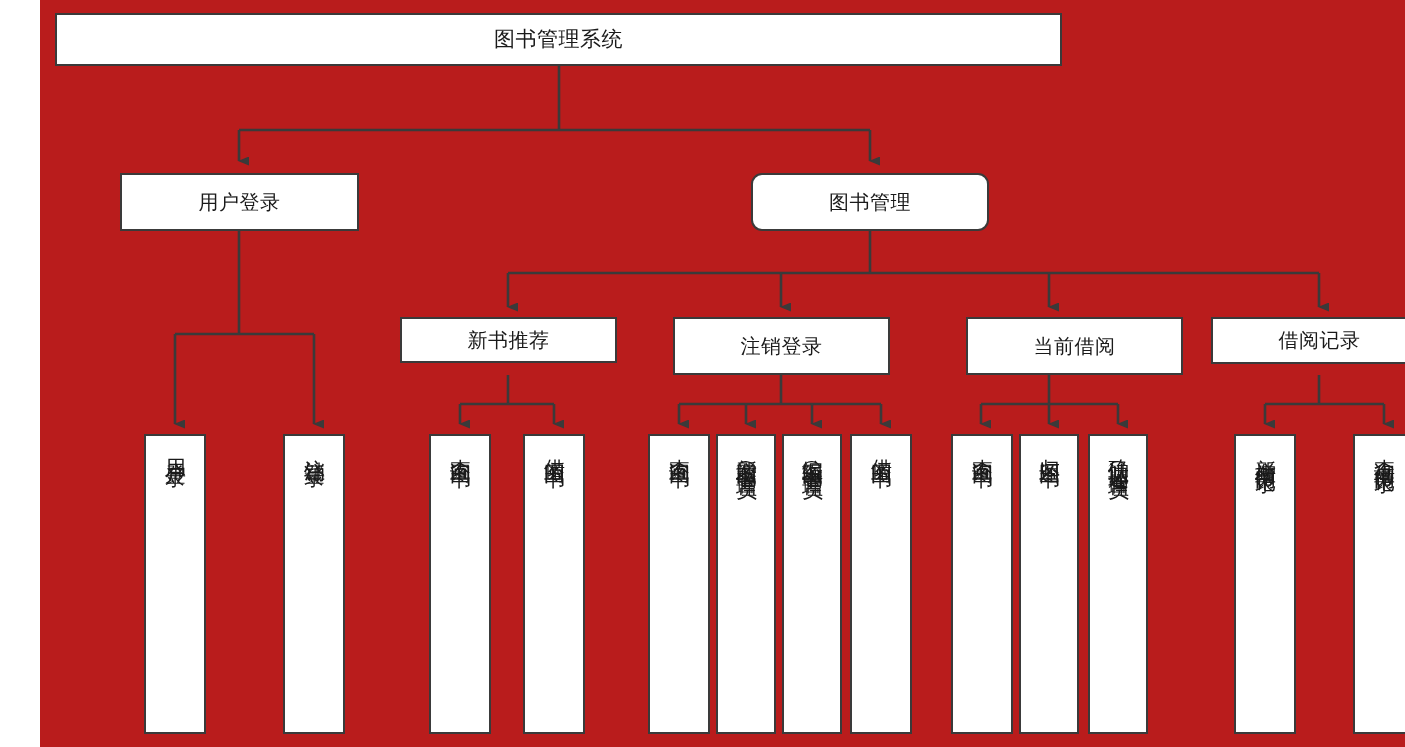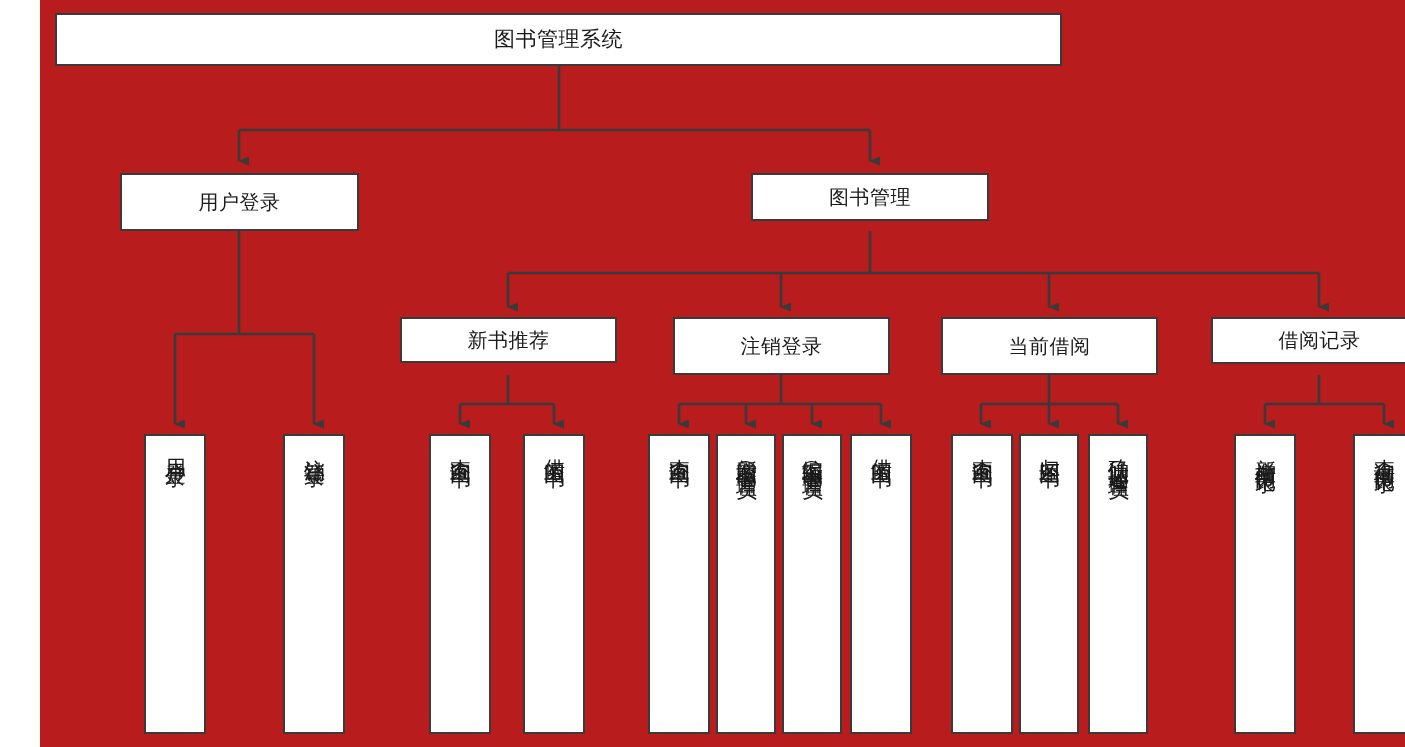--- a/index.html
+++ b/index.html
@@ -128,31 +128,31 @@
     </g>
   </svg>
 
   <div class="node node-root" style="left:15px; top:13px; width:1007px; height:53px;">
     <span class="label">图书管理系统</span>
   </div>
 
   <div class="node node-l2" style="left:80px; top:173px; width:239px; height:58px;">
     <span class="label">用户登录</span>
   </div>
-  <div class="node node-l2" style="left:711px; top:173px; width:238px; height:48px;">
+  <div class="node node-l2" style="left:711px; top:173px; width:238px; height:58px;border-radius:11px;">
     <span class="label">图书管理</span>
   </div>
 
   <div class="node node-l3" style="left:360px; top:317px; width:217px; height:46px;">
     <span class="label">新书推荐</span>
   </div>
   <div class="node node-l3" style="left:633px; top:317px; width:217px; height:58px;">
     <span class="label">注销登录</span>
   </div>
-  <div class="node node-l3" style="left:901px; top:317px; width:217px; height:58px;">
+  <div class="node node-l3" style="left:926px; top:317px; width:217px; height:58px;">
     <span class="label">当前借阅</span>
   </div>
   <div class="node node-l3" style="left:1171px; top:317px; width:217px; height:47px;">
     <span class="label">借阅记录</span>
   </div>
 
   <div class="node node-leaf" style="left:104px; top:434px; width:62px; height:300px;">
     <span class="label">用户登录</span>
   </div>
   <div class="node node-leaf" style="left:243px; top:434px; width:62px; height:300px;">

